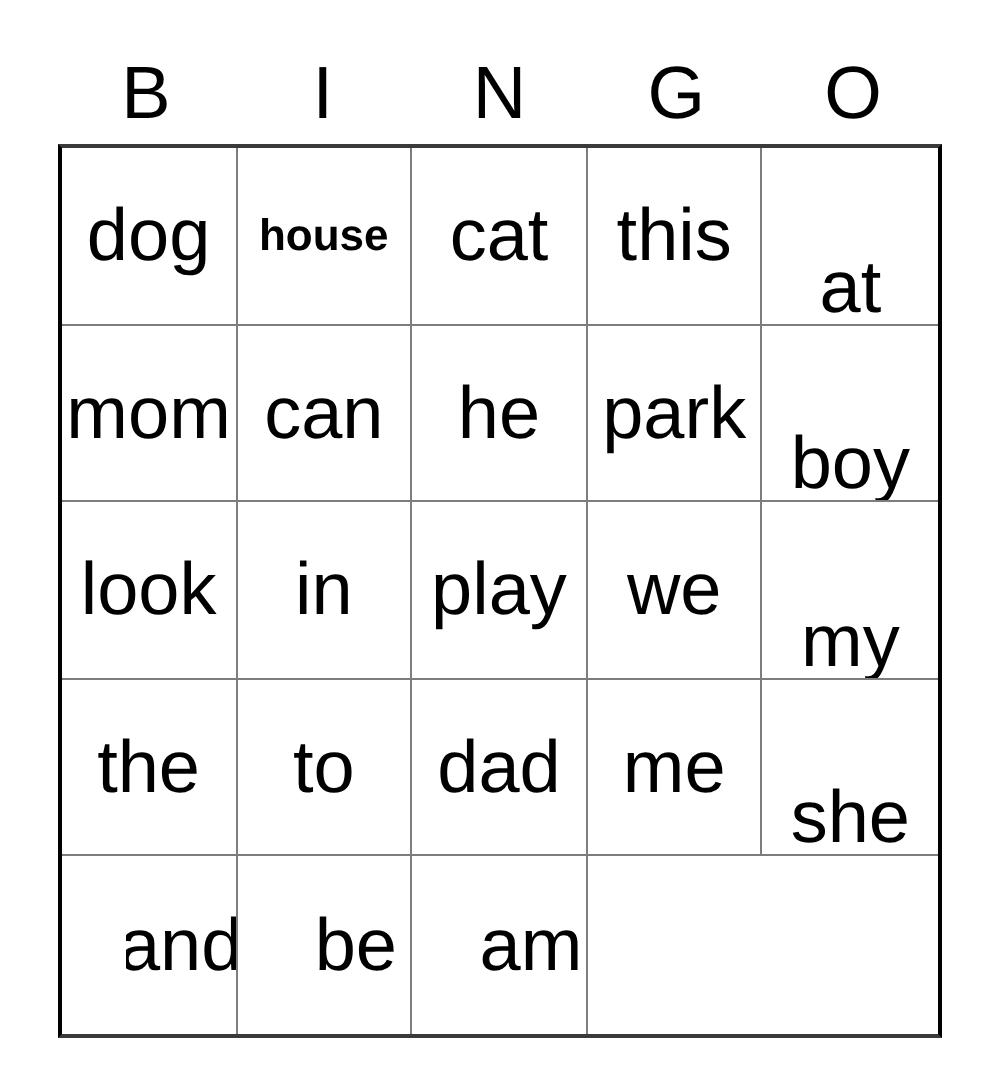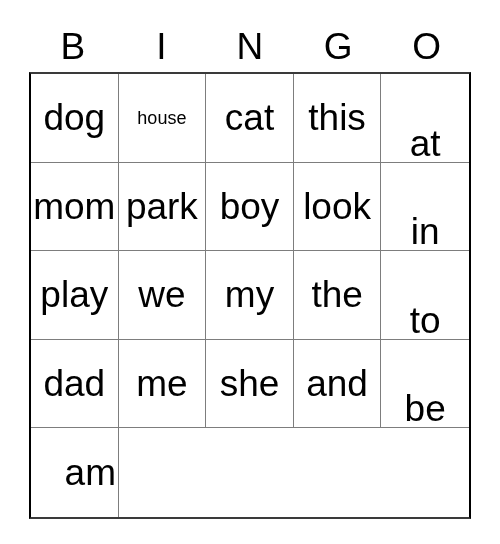--- a/index.html
+++ b/index.html
@@ -65,21 +65,22 @@
     border-bottom: none;
     margin-left: 32px;
   }
   .cell-text {
     font-size: 37px;
     line-height: 1;
     white-space: nowrap;
     color: #000000;
   }
   .cell-text.small {
-    font-size: 18px;
+    font-size: 22px;
+    font-weight: bold;
   }
 </style>
 </head>
 <body>
 
 <div class="bingo-card">
 
   <div class="header-row">
     <div class="header-cell">B</div>
     <div class="header-cell">I</div>
@@ -101,20 +102,26 @@
       </div>
     <div class="cell">
         <span class="cell-text">this</span>
       </div>
     <div class="cell">
         <span class="cell-text">at</span>
       </div>
 
     <div class="cell">
         <span class="cell-text">mom</span>
+      </div>
+    <div class="cell">
+        <span class="cell-text">can</span>
+      </div>
+    <div class="cell">
+        <span class="cell-text">he</span>
       </div>
     <div class="cell">
         <span class="cell-text">park</span>
       </div>
     <div class="cell">
         <span class="cell-text">boy</span>
       </div>
 
     <div class="cell">
         <span class="cell-text">look</span>

